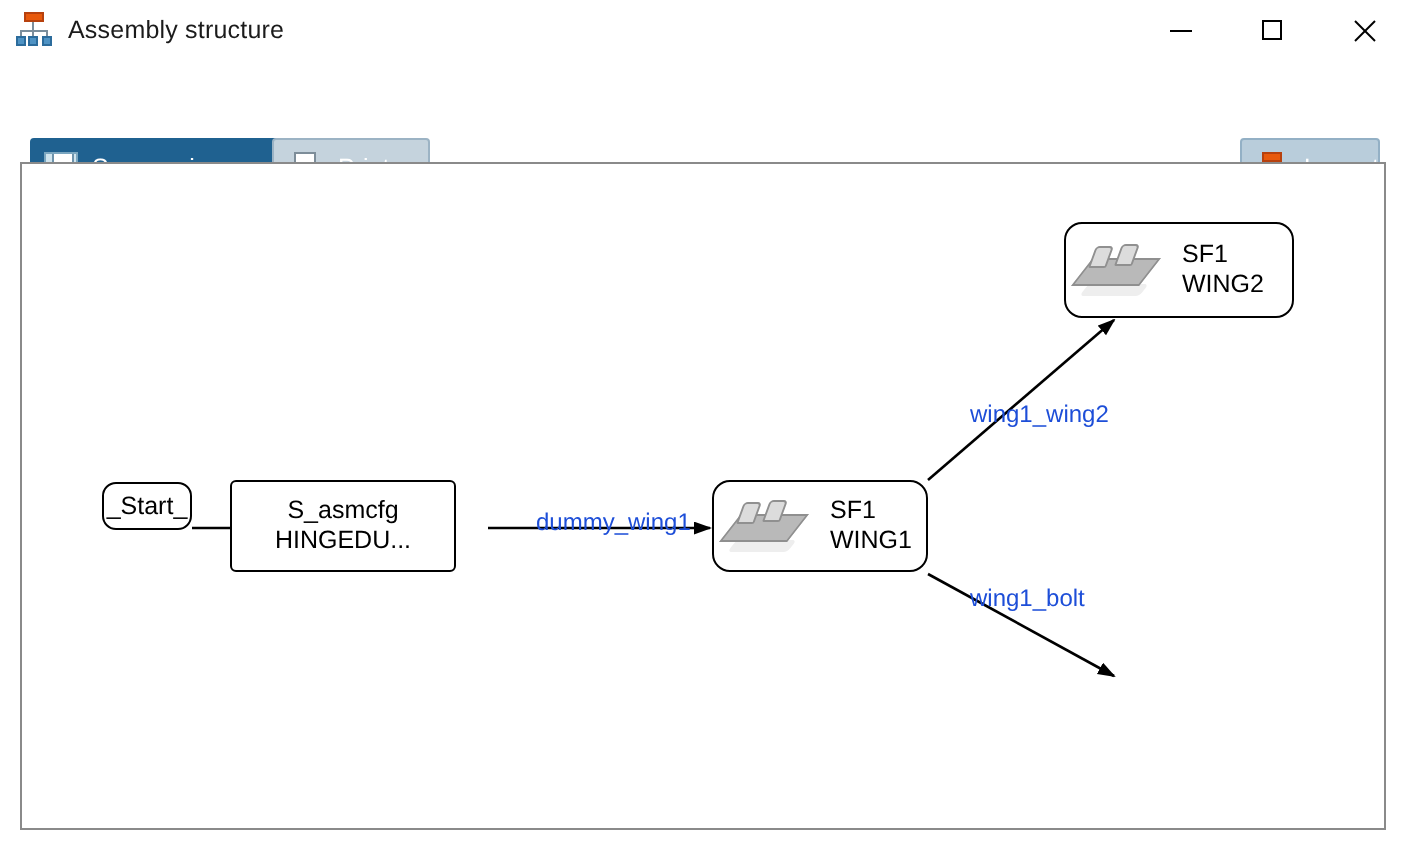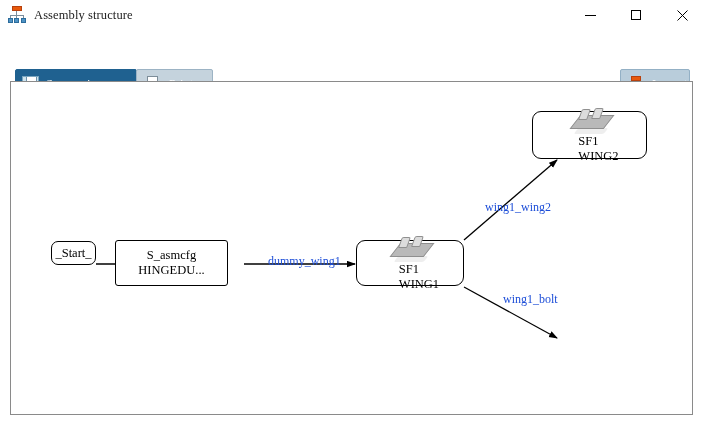--- a/index.html
+++ b/index.html
@@ -15,21 +15,20 @@
     -webkit-font-smoothing: antialiased;
   }
 
   
   .window {
     position: relative;
     width: 705px;
     height: 429px;
     background: #ffffff;
     box-sizing: border-box;
-    font-family: Liberation Serif, serif;
   }
 
   
   .titlebar {
     position: absolute;
     left: 0; top: 0;
     width: 705px;
     height: 30px;
     background: #ffffff;
     display: flex;
@@ -240,25 +239,23 @@
   .node.rect { border-radius: 3px; justify-content: center; }
   .node.round { border-radius: 9px; }
   .node-text {
     text-align: center;
     line-height: 15px;
     white-space: nowrap;
   }
   .node-text .l2 { display: block; }
   .node .node-body {
     display: flex;
-    align-items: center;
     width: 100%;
     padding-left: 6px;
     box-sizing: border-box;
-    flex-direction: column;
   }
   .node .node-body .node-text {
     text-align: left;
     margin-left: 12px;
   }
 
   
   .icon-part {
     width: 40px; height: 28px;
     position: relative;
@@ -443,17 +440,17 @@
         <span class="node-text">
           <span>SF1</span>
           <span class="l2">WING2</span>
         </span>
       </div>
     </div>
 
 
     <span class="edge-label" style="left:257px; top:172px;">dummy_wing1</span>
     <span class="edge-label" style="left:474px; top:118px;">wing1_wing2</span>
-    <span class="edge-label" style="left:492px; top:210px;text-align:right;">wing1_bolt</span>
+    <span class="edge-label" style="left:474px; top:210px;text-align:right;">wing1_bolt</span>
 
   </div>
 
 </div>
 
 </body></html>

